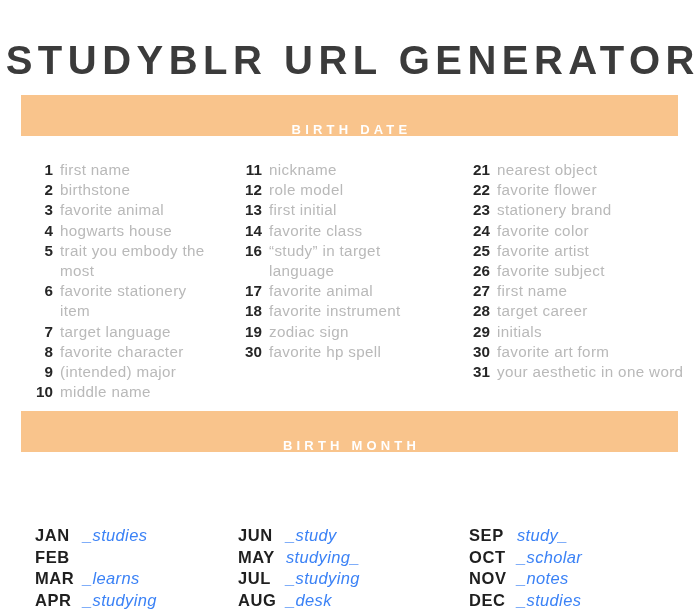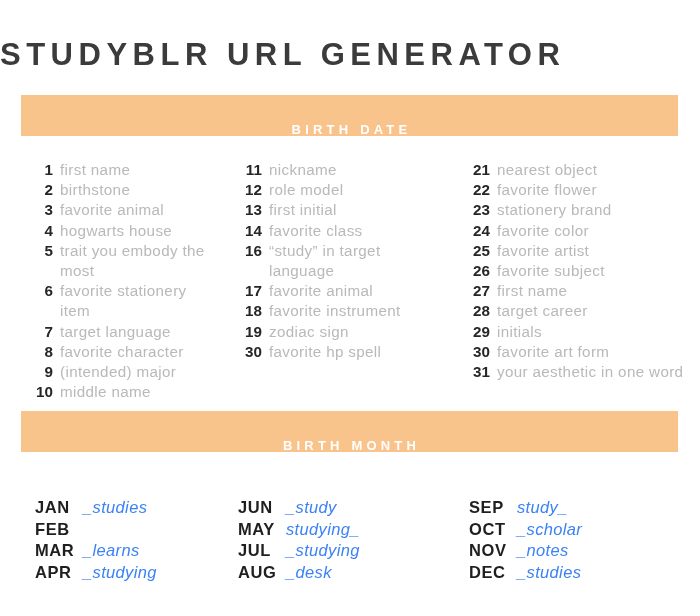--- a/index.html
+++ b/index.html
@@ -17,22 +17,22 @@
 
   .page {
     width: 700px;
     height: 616px;
     position: relative;
     box-sizing: border-box;
   }
 
   
   .page-title {
-    text-align: left;
-    font-size: 31px;
+    text-align: right;
+    font-size: 40px;
     font-weight: bold;
     color: #3b3b3b;
     letter-spacing: 5.5px;
     margin: 0;
     padding: 38px 0 0 0;
     line-height: 1.1;
     white-space: nowrap;
   }
 
   
@@ -98,21 +98,21 @@
   }
 
   
   .month-columns {
     position: absolute;
     top: 497px;
     left: 0;
     width: 700px;
     display: flex;
   }
-  .month-col { box-sizing: border-box; }
+  .month-col { box-sizing: border-box; margin-top: 28px; }
   .month-col.mcol1 { width: 220px; padding-left: 35px; }
   .month-col.mcol2 { width: 220px; padding-left: 18px; }
   .month-col.mcol3 { width: 260px; padding-left: 29px; }
 
   .month-item {
     display: flex;
     align-items: baseline;
     font-size: 16.5px;
     line-height: 21.5px;
   }

